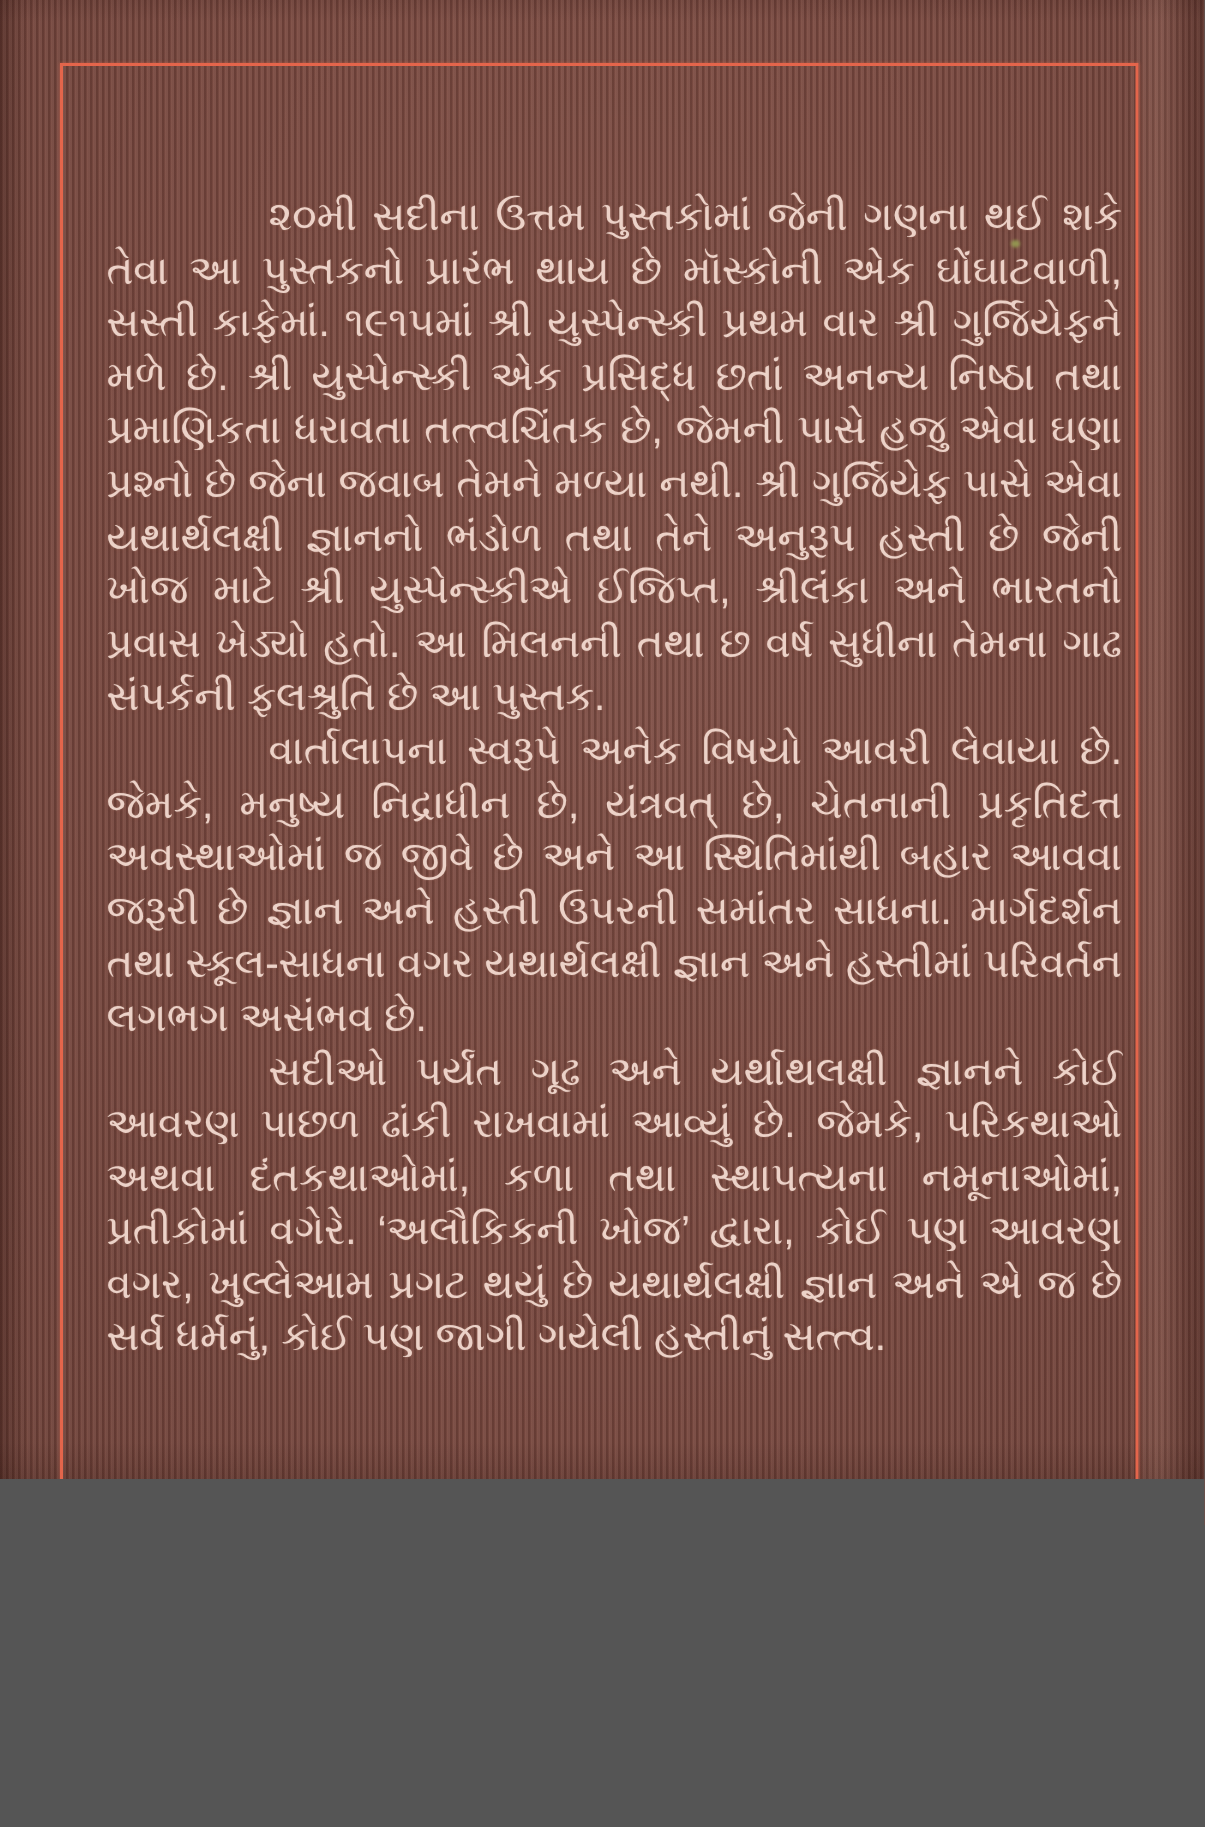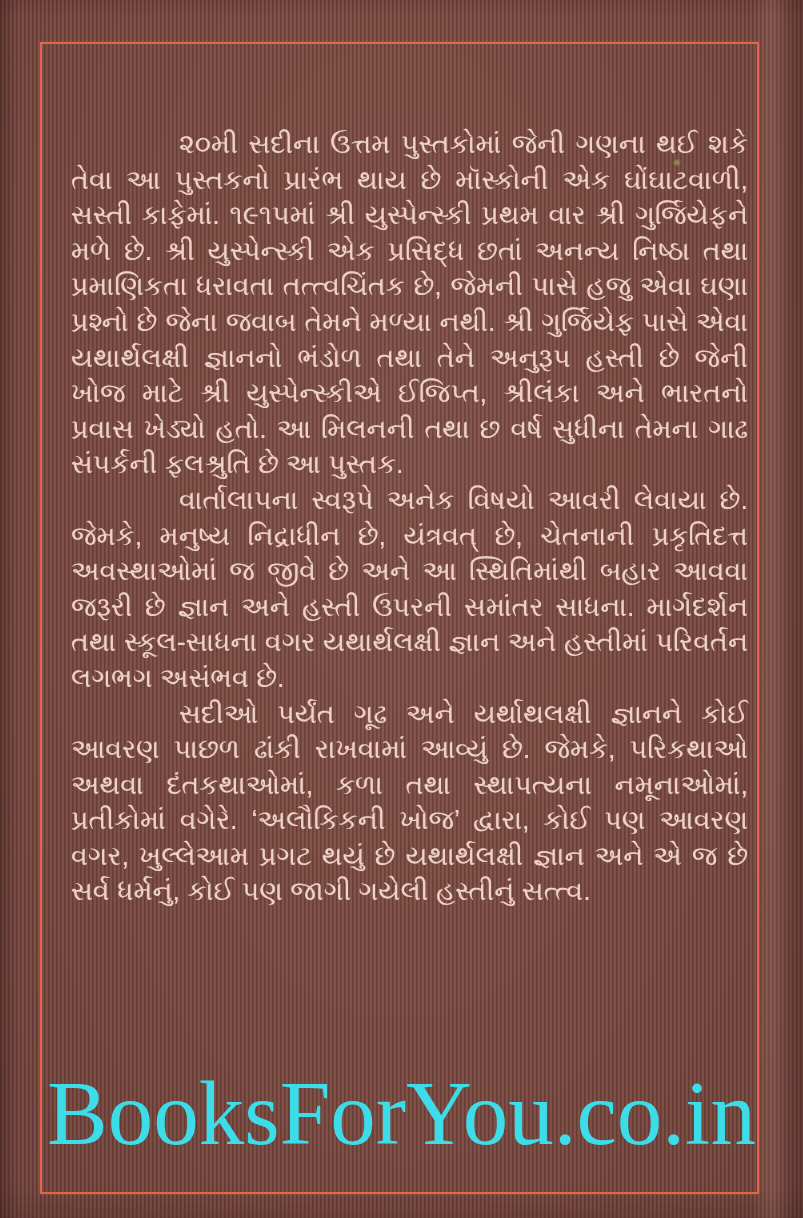--- a/index.html
+++ b/index.html
@@ -3,21 +3,21 @@
 <meta charset="utf-8">
 <style>
   html, body {
     margin: 0;
     padding: 0;
     background: #555;
   }
   .cover {
     position: relative;
     width: 803px;
-    height: 1218px;
+    height: 986px;
     overflow: hidden;
     background-color: #7b4c43;
     
     background-image:
       repeating-linear-gradient(90deg,
         rgba(58,24,18,0.20) 0px, rgba(58,24,18,0.20) 1px,
         rgba(214,140,118,0.07) 2px,
         rgba(120,62,48,0.00) 3px, rgba(58,24,18,0.00) 4px),
       repeating-linear-gradient(90deg,
         rgba(0,0,0,0.05) 0px, rgba(0,0,0,0.05) 2px,

